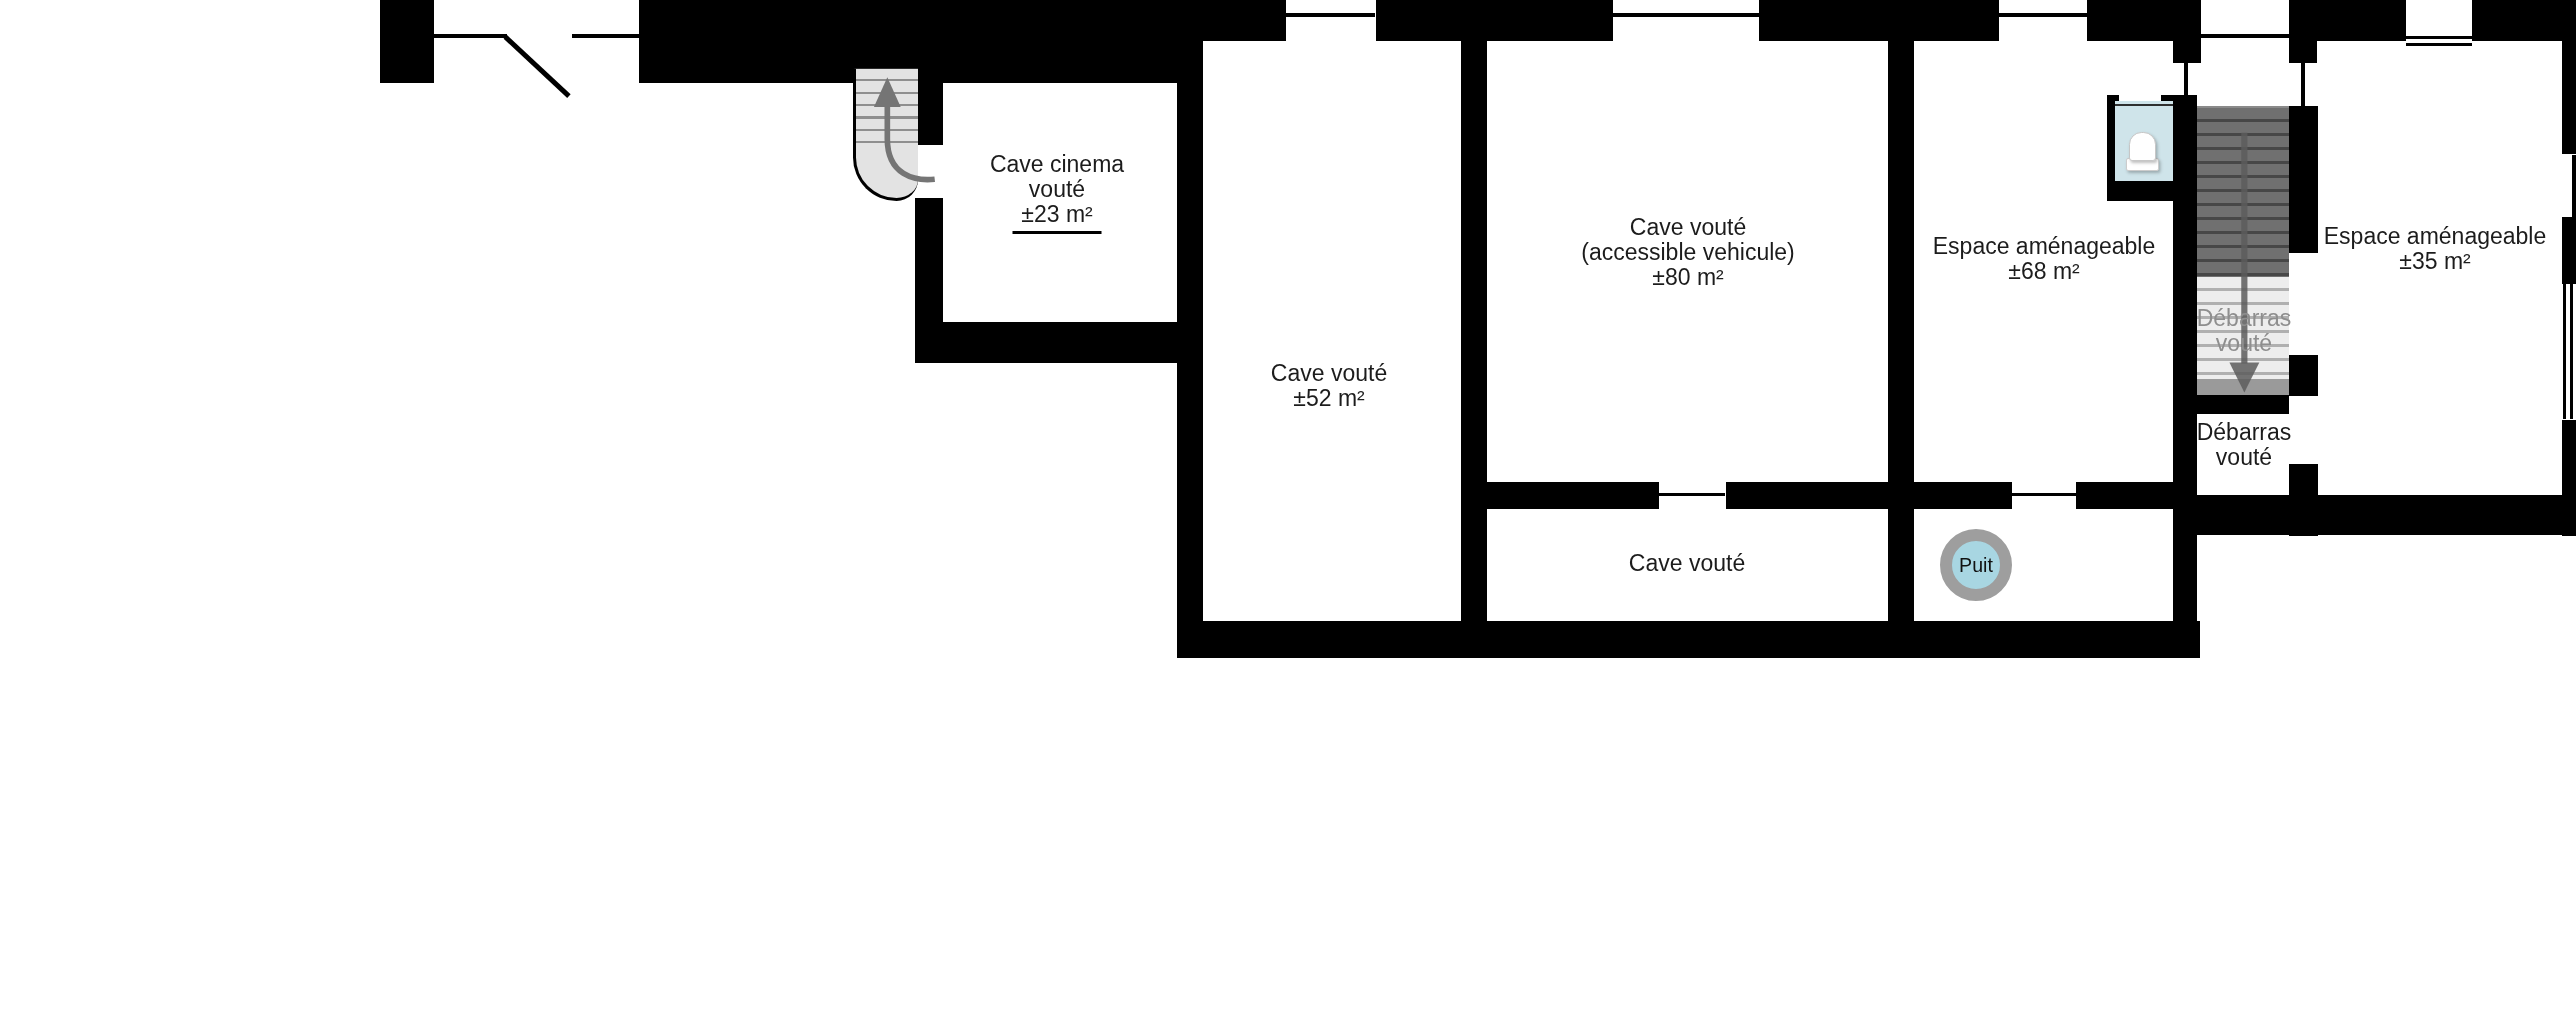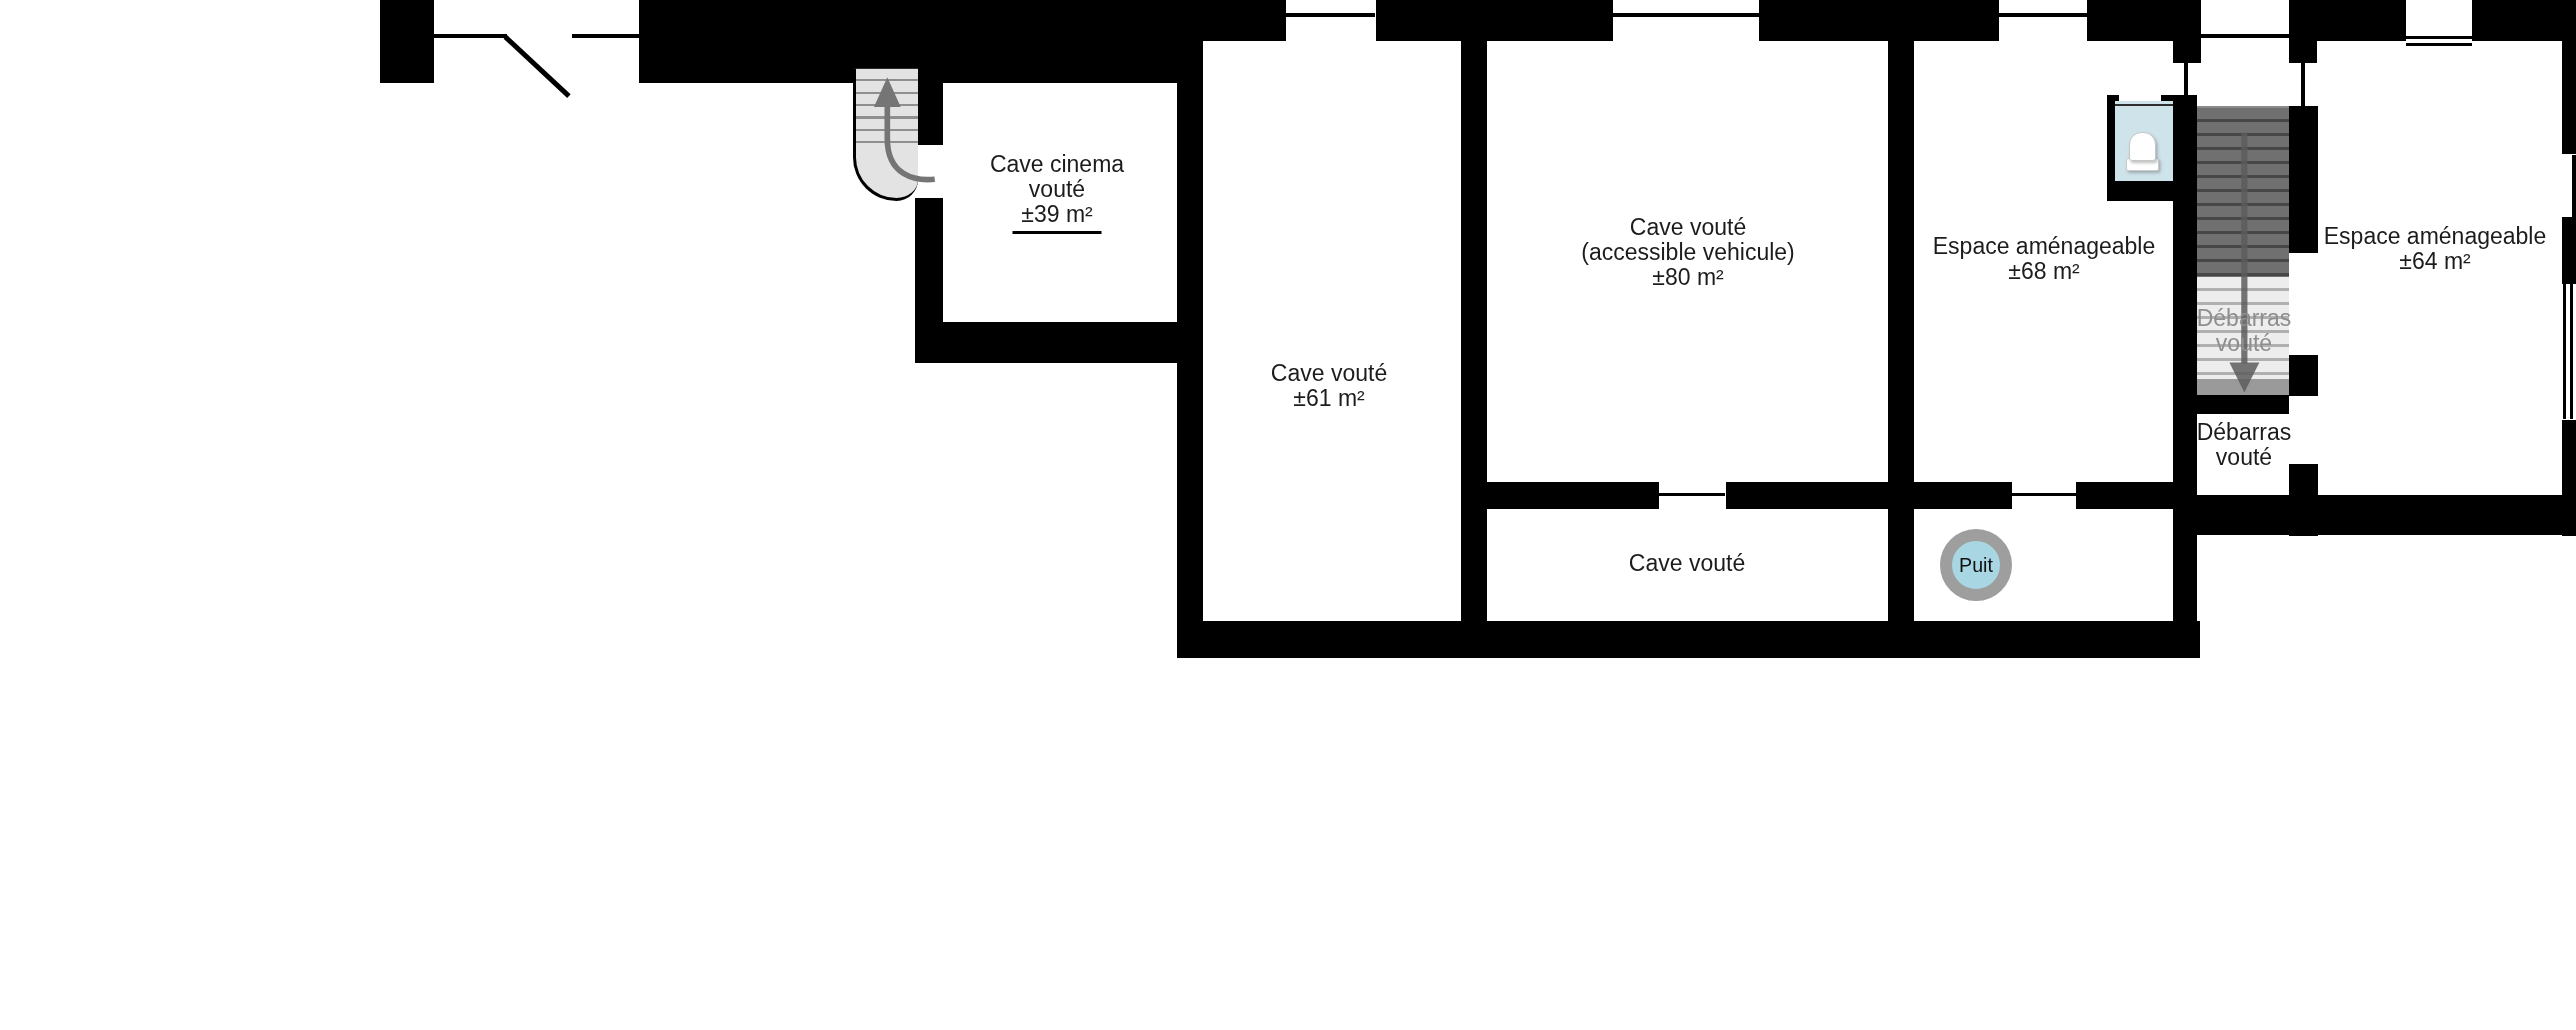--- a/index.html
+++ b/index.html
@@ -169,43 +169,43 @@
     <polygon points="4357,762 4328,704 4386,704" fill="#5c5c5c" opacity="0.85"></polygon>
   </svg>
 
   <div class="well">
     <span>Puit</span>
   </div>
 
   <div class="room-label" style="left:1057px;top:152px;">
     <div>Cave cinema</div>
     <div>vouté</div>
-    <div>±39 m²</div>
+    <div>±23 m²</div>
   </div>
   <div class="underline-bar" style="left:1057px;top:231px;width:89px;"></div>
 
   <div class="room-label" style="left:1329px;top:361px;">
     <div>Cave vouté</div>
-    <div>±61 m²</div>
+    <div>±52 m²</div>
   </div>
 
   <div class="room-label" style="left:1688px;top:215px;">
     <div>Cave vouté</div>
     <div>(accessible vehicule)</div>
     <div>±80 m²</div>
   </div>
 
   <div class="room-label" style="left:2044px;top:234px;">
     <div>Espace aménageable</div>
     <div>±68 m²</div>
   </div>
 
   <div class="room-label" style="left:2435px;top:224px;">
     <div>Espace aménageable</div>
-    <div>±64 m²</div>
+    <div>±35 m²</div>
   </div>
 
   <div class="room-label gray" style="left:2244px;top:306px;">
     <div>Débarras</div>
     <div>vouté</div>
   </div>
 
   <div class="room-label" style="left:2244px;top:420px;">
     <div>Débarras</div>
     <div>vouté</div>

